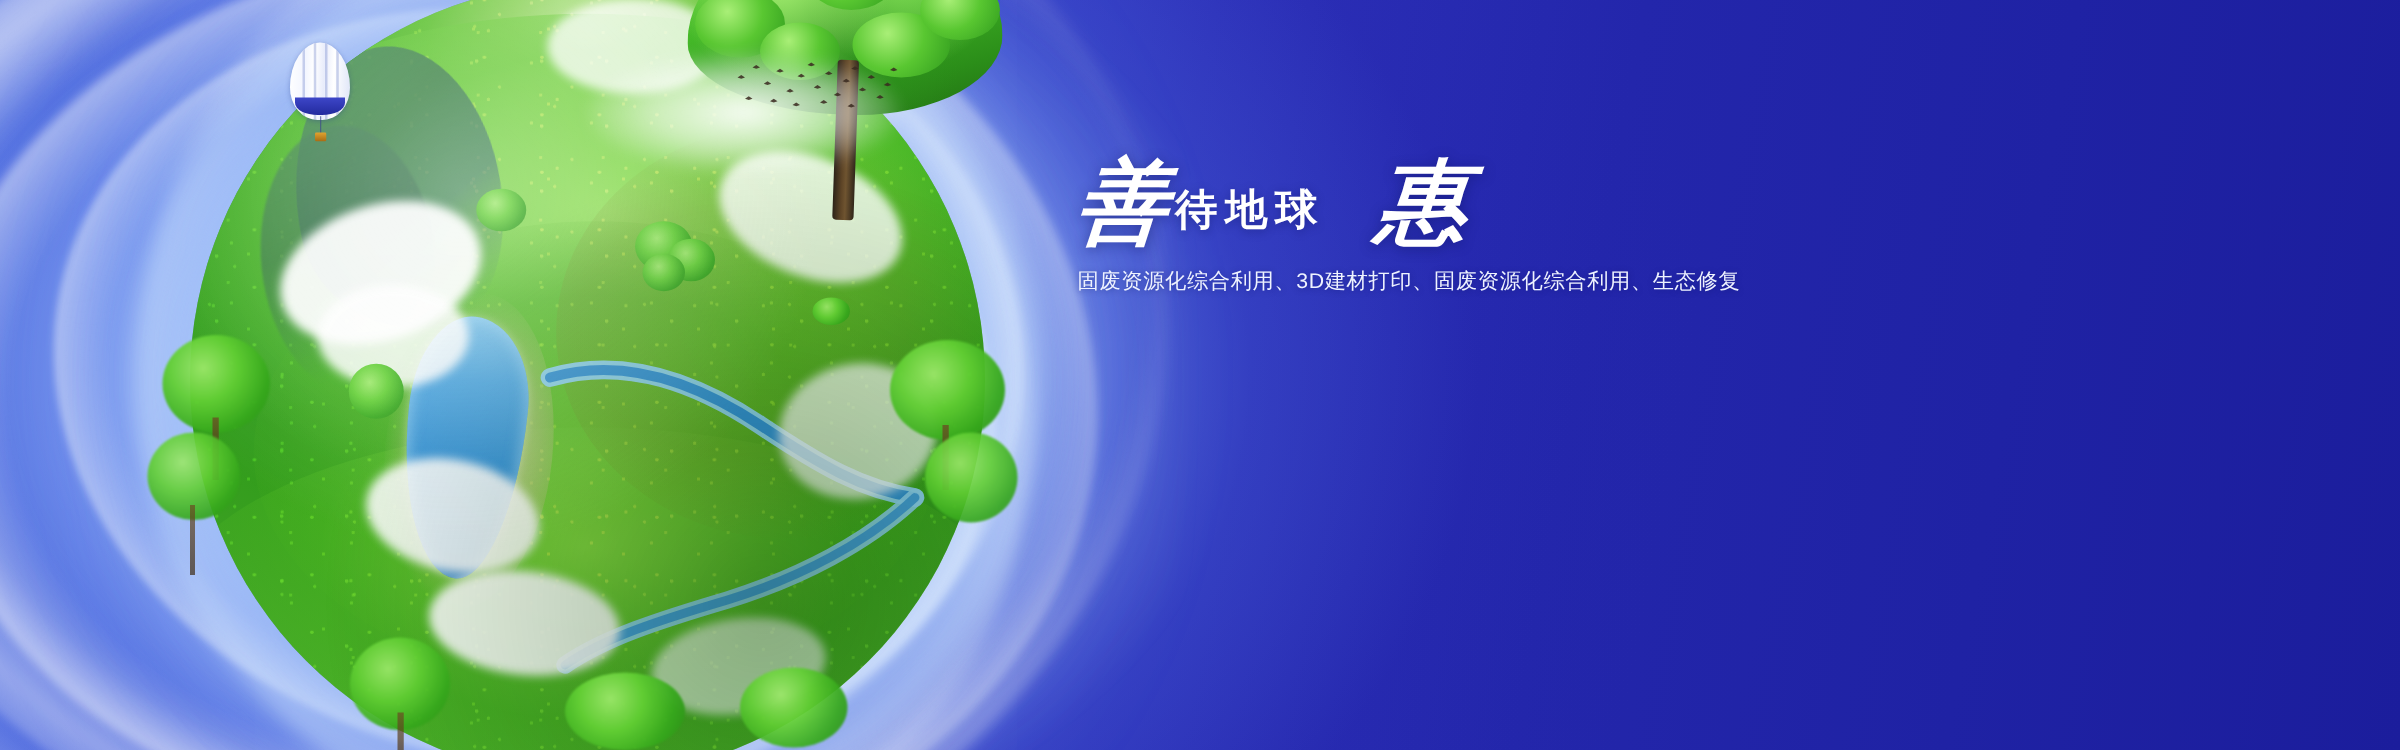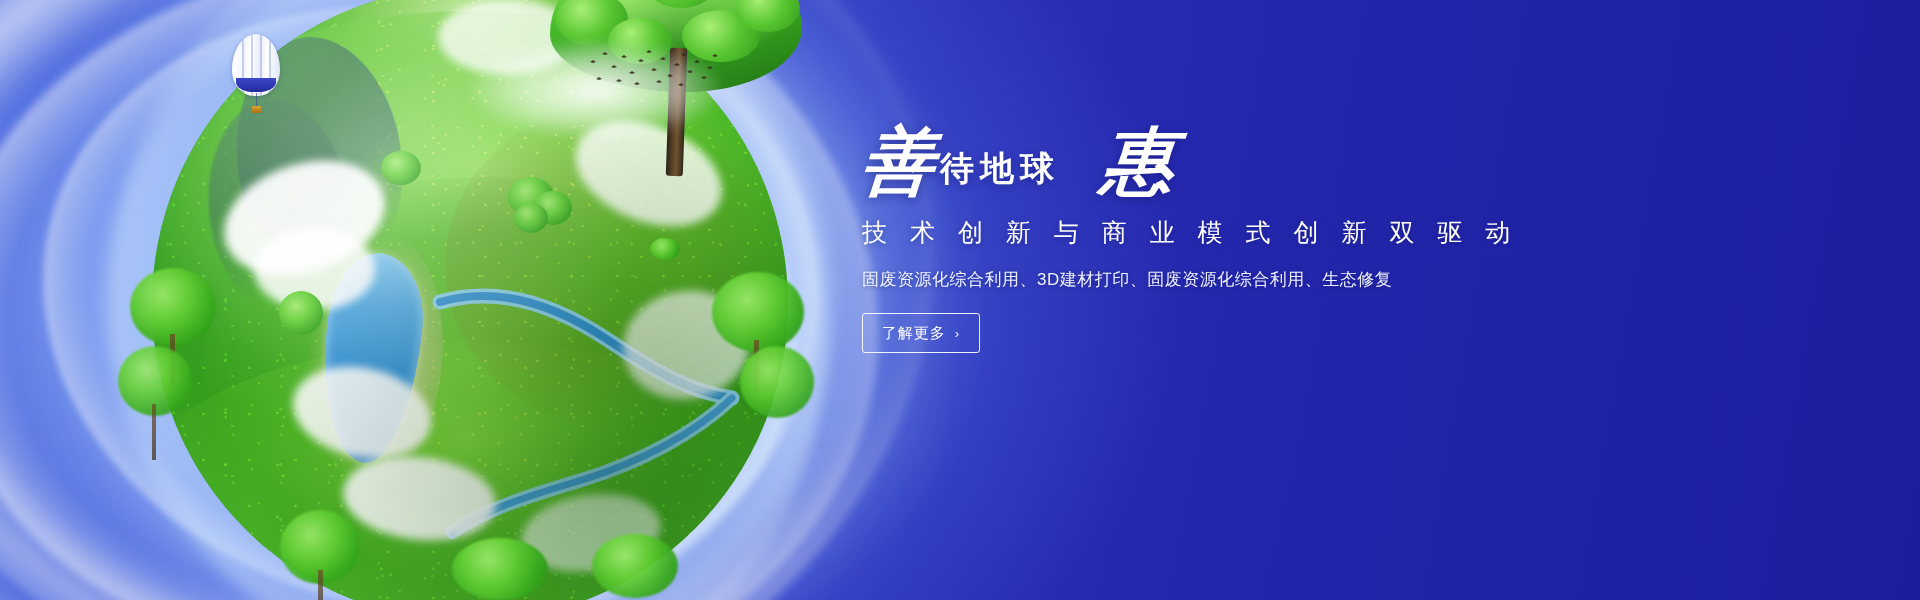--- a/index.html
+++ b/index.html
@@ -344,23 +344,18 @@
       <span class="hl-group">
         <span class="hl-big">善</span>
         <span class="hl-small">待地球</span>
       </span>
       <span class="hl-gap"></span>
       <span class="hl-group">
         <span class="hl-big">惠</span>
       </span>
     </div>
 
-    <div class="subtitle">技 术 创 新 与 商 业 模 式 创 新 双 驱 动</div>
 
     <div class="desc">固废资源化综合利用、3D建材打印、固废资源化综合利用、生态修复</div>
 
-    <div class="cta">
-      <span>了解更多</span>
-      <span class="chev">›</span>
-    </div>
 
   </div>
 </div>
 
 </body></html>

